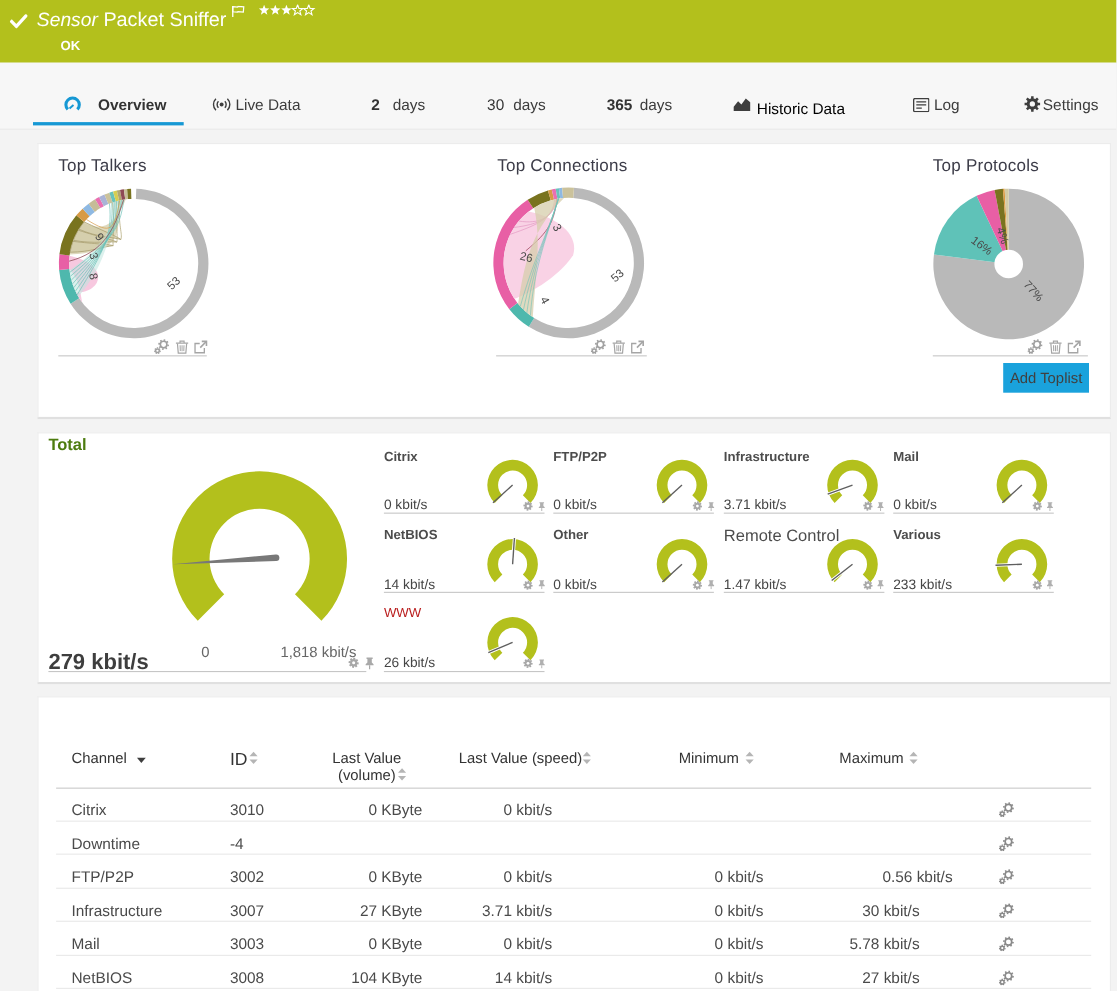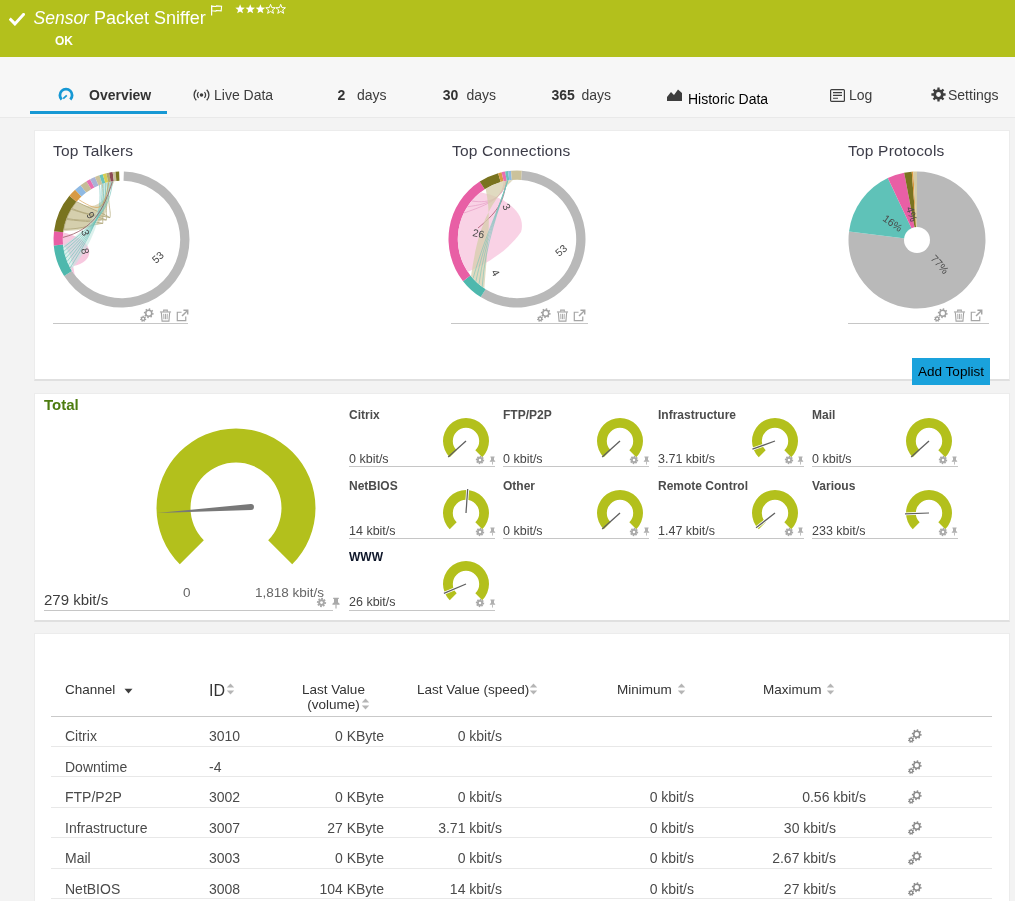--- a/index.html
+++ b/index.html
@@ -38,21 +38,21 @@
 <svg class="a" style="left:193px;top:88px" width="17" height="14" viewBox="0 0 17 14">
     <circle cx="8.5" cy="7" r="1.8" fill="#3e3e3e"></circle>
     <path d="M 5.6 4.1 A 4.1 4.1 0 0 0 5.6 9.9" stroke="#3e3e3e" stroke-width="1.3" fill="none"></path>
     <path d="M 11.4 4.1 A 4.1 4.1 0 0 1 11.4 9.9" stroke="#3e3e3e" stroke-width="1.3" fill="none"></path>
     <path d="M 3.3 1.8 A 7.2 7.2 0 0 0 3.3 12.2" stroke="#3e3e3e" stroke-width="1.3" fill="none"></path>
     <path d="M 13.7 1.8 A 7.2 7.2 0 0 1 13.7 12.2" stroke="#3e3e3e" stroke-width="1.3" fill="none"></path>
   </svg>
 <div class="a" style="left:214px;font-size:14px;line-height:14px;color:#3c3c3c;top:87.5px">Live Data</div>
 <div class="a" style="left:337.5px;font-size:14px;line-height:14px;color:#3c3c3c;top:87.5px;font-weight:bold;color:#333">2</div>
 <div class="a" style="left:357px;font-size:14px;line-height:14px;color:#3c3c3c;top:87.5px">days</div>
-<div class="a" style="left:442.8px;font-size:14px;line-height:14px;color:#3c3c3c;top:87.5px;font-weight:bold;color:#333">30</div>
+<div class="a" style="left:442.8px;font-size:14px;line-height:14px;color:#3c3c3c;top:87.5px;font-weight:normal;color:#333">30</div>
 <div class="a" style="left:466.5px;font-size:14px;line-height:14px;color:#3c3c3c;top:87.5px">days</div>
 <div class="a" style="left:551.5px;font-size:14px;line-height:14px;color:#3c3c3c;top:87.5px;font-weight:bold;color:#333">365</div>
 <div class="a" style="left:581.5px;font-size:14px;line-height:14px;color:#3c3c3c;top:87.5px">days</div>
 <svg class="a" style="left:666px;top:88px" width="17" height="14" viewBox="0 0 17 14">
     <path d="M 1 13 L 1 9 L 5 4 L 8 7 L 12 1.5 L 16 5 L 16 13 Z" fill="#3e3e3e"></path>
   </svg>
 <div class="a" style="left:688px;font-size:14px;line-height:14px;color:#000000;top:92px">Historic Data</div>
 <svg class="a" style="left:830px;top:89px" width="15" height="13" viewBox="0 0 15 13">
     <rect x="0.6" y="0.6" width="13.8" height="11.8" rx="1" fill="none" stroke="#3e3e3e" stroke-width="1.2"></rect>
     <path d="M 3 3.6 L 12 3.6 M 3 6.4 L 12 6.4 M 3 9.2 L 8 9.2" stroke="#3e3e3e" stroke-width="1.1"></path>
@@ -230,30 +230,30 @@
     <path d="M 1 3.2 L 13 3.2" stroke="#a5a5a5" stroke-width="1.2"></path>
     <path d="M 5 3 L 5 1.2 L 9 1.2 L 9 3" fill="none" stroke="#a5a5a5" stroke-width="1.1"></path>
     <path d="M 5.1 5.2 L 5.3 11 M 7 5.2 L 7 11 M 8.9 5.2 L 8.7 11" stroke="#a5a5a5" stroke-width="1"></path>
   </svg>
 <svg class="a" style="left:969.5px;top:308.5px" width="13" height="13" viewBox="0 0 14 14">
     <path d="M 10.5 8 L 10.5 12.6 L 1.4 12.6 L 1.4 3.5 L 6 3.5" fill="none" stroke="#a5a5a5" stroke-width="1.3"></path>
     <path d="M 8 1.4 L 12.6 1.4 L 12.6 6" fill="none" stroke="#a5a5a5" stroke-width="1.6"></path>
     <path d="M 12.2 1.8 L 6.5 7.5" stroke="#a5a5a5" stroke-width="1.6"></path>
   </svg>
 <div class="icoline" style="left:848px;top:323px;width:141px"></div>
-<div class="a" style="left:912px;top:358px;width:78px;height:27px;background:#1aa2dc;color:#000000;font-size:13.5px;text-align:center;line-height:27px">Add Toplist</div>
+<div class="a" style="left:912px;top:330px;width:78px;height:27px;background:#1aa2dc;color:#404040;font-size:13.5px;text-align:center;line-height:27px">Add Toplist</div>
 <div class="card" style="top:393px;height:229px"></div>
 <div class="a" style="left:44px;top:396px;font-size:15px;font-weight:bold;color:#4d7c0f">Total</div>
 <svg class="a" style="left:154.5px;top:427px" width="162" height="162" viewBox="0 0 162 162">
     <path d="M 24.79 137.21 A 79.50 79.50 0 1 1 137.21 137.21 L 113.17 113.17 A 45.50 45.50 0 1 0 48.83 113.17 Z" fill="#b3c01c"></path>
     <path d="M 2.16 85.96 L 95.78 77.06 A 3 3 0 1 1 96.16 83.05 Z" fill="#787878"></path>
   </svg>
 <div class="a" style="left:183px;top:585px;width:20px;font-size:13.5px;color:#666">0</div>
 <div class="a" style="left:224px;top:585px;width:100px;text-align:right;font-size:13.5px;color:#666">1,818 kbit/s</div>
-<div class="a" style="left:44px;top:591px;font-size:15px;font-weight:normal;color:#3e3e3e">279 kbit/s</div>
+<div class="a" style="left:44px;top:591px;font-size:20px;font-weight:bold;color:#3e3e3e">279 kbit/s</div>
 <svg class="a" style="left:316px;top:596.5px" width="11" height="11" viewBox="0 0 12 12">
     <circle cx="6" cy="6" r="3.6" fill="#a8a8a8"></circle>
     <path d="M 6.42 3.03 L 6.70 1.05" stroke="#a8a8a8" stroke-width="2"></path>
     <path d="M 8.40 4.19 L 9.99 2.99" stroke="#a8a8a8" stroke-width="2"></path>
     <path d="M 8.97 6.42 L 10.95 6.70" stroke="#a8a8a8" stroke-width="2"></path>
     <path d="M 7.81 8.40 L 9.01 9.99" stroke="#a8a8a8" stroke-width="2"></path>
     <path d="M 5.58 8.97 L 5.30 10.95" stroke="#a8a8a8" stroke-width="2"></path>
     <path d="M 3.60 7.81 L 2.01 9.01" stroke="#a8a8a8" stroke-width="2"></path>
     <path d="M 3.03 5.58 L 1.05 5.30" stroke="#a8a8a8" stroke-width="2"></path>
     <path d="M 4.19 3.60 L 2.99 2.01" stroke="#a8a8a8" stroke-width="2"></path>
@@ -397,21 +397,21 @@
     <path d="M 3.60 7.81 L 2.01 9.01" stroke="#a8a8a8" stroke-width="2"></path>
     <path d="M 3.03 5.58 L 1.05 5.30" stroke="#a8a8a8" stroke-width="2"></path>
     <path d="M 4.19 3.60 L 2.99 2.01" stroke="#a8a8a8" stroke-width="2"></path>
     <circle cx="6" cy="6" r="1.5" fill="#fff"></circle>
   </svg>
 <svg class="a" style="left:641.83px;top:527.0px" width="9" height="9" viewBox="0 0 12 12">
     <path d="M 3.2 0.8 L 8.8 0.8 L 8.8 2 L 8 2 L 8 5.2 L 9.6 6.8 L 9.6 7.8 L 2.4 7.8 L 2.4 6.8 L 4 5.2 L 4 2 L 3.2 2 Z" fill="#b0b0b0"></path>
     <path d="M 6 7.8 L 6 11.4" stroke="#b0b0b0" stroke-width="1.1"></path>
   </svg>
 <div class="icoline" style="left:503px;top:538px;width:146px"></div>
-<div class="a" style="left:658px;top:479px;font-size:12px;font-weight:bold;color:#4c4c4c">Remote Control</div>
+<div class="a" style="left:658px;top:479px;font-size:15px;font-weight:normal;color:#4c4c4c">Remote Control</div>
 <svg class="a" style="left:749.6600000000001px;top:487.5px" width="50" height="50" viewBox="0 0 50 50">
     <path d="M 8.74 41.26 A 23.00 23.00 0 1 1 41.26 41.26 L 34.33 34.33 A 13.20 13.20 0 1 0 15.67 34.33 Z" fill="#b3c01c"></path>
     <path d="M 25.00 25.00 L 6.09 39.78" stroke="#fff" stroke-width="2.9"></path>
     <path d="M 25.00 25.00 L 6.09 39.78" stroke="#5f5f5f" stroke-width="1.25"></path>
   </svg>
 <div class="a" style="left:658px;top:524px;font-size:12.5px;color:#454545">1.47 kbit/s</div>
 <svg class="a" style="left:783.6600000000001px;top:526.5px" width="10" height="10" viewBox="0 0 12 12">
     <circle cx="6" cy="6" r="3.6" fill="#a8a8a8"></circle>
     <path d="M 6.42 3.03 L 6.70 1.05" stroke="#a8a8a8" stroke-width="2"></path>
     <path d="M 8.40 4.19 L 9.99 2.99" stroke="#a8a8a8" stroke-width="2"></path>
@@ -445,21 +445,21 @@
     <path d="M 3.60 7.81 L 2.01 9.01" stroke="#a8a8a8" stroke-width="2"></path>
     <path d="M 3.03 5.58 L 1.05 5.30" stroke="#a8a8a8" stroke-width="2"></path>
     <path d="M 4.19 3.60 L 2.99 2.01" stroke="#a8a8a8" stroke-width="2"></path>
     <circle cx="6" cy="6" r="1.5" fill="#fff"></circle>
   </svg>
 <svg class="a" style="left:950.49px;top:527.0px" width="9" height="9" viewBox="0 0 12 12">
     <path d="M 3.2 0.8 L 8.8 0.8 L 8.8 2 L 8 2 L 8 5.2 L 9.6 6.8 L 9.6 7.8 L 2.4 7.8 L 2.4 6.8 L 4 5.2 L 4 2 L 3.2 2 Z" fill="#b0b0b0"></path>
     <path d="M 6 7.8 L 6 11.4" stroke="#b0b0b0" stroke-width="1.1"></path>
   </svg>
 <div class="icoline" style="left:812px;top:538px;width:146px"></div>
-<div class="a" style="left:349px;top:550px;font-size:12px;font-weight:bold;color:#0f172a">WWW</div>
+<div class="a" style="left:349px;top:550px;font-size:12px;font-weight:normal;color:#b91c1c">WWW</div>
 <svg class="a" style="left:441.0px;top:559.0px" width="50" height="50" viewBox="0 0 50 50">
     <path d="M 8.74 41.26 A 23.00 23.00 0 1 1 41.26 41.26 L 34.33 34.33 A 13.20 13.20 0 1 0 15.67 34.33 Z" fill="#b3c01c"></path>
     <path d="M 25.00 25.00 L 2.91 34.38" stroke="#fff" stroke-width="2.9"></path>
     <path d="M 25.00 25.00 L 2.91 34.38" stroke="#5f5f5f" stroke-width="1.25"></path>
   </svg>
 <div class="a" style="left:349px;top:595px;font-size:12.5px;color:#454545">26 kbit/s</div>
 <svg class="a" style="left:475.0px;top:598.0px" width="10" height="10" viewBox="0 0 12 12">
     <circle cx="6" cy="6" r="3.6" fill="#a8a8a8"></circle>
     <path d="M 6.42 3.03 L 6.70 1.05" stroke="#a8a8a8" stroke-width="2"></path>
     <path d="M 8.40 4.19 L 9.99 2.99" stroke="#a8a8a8" stroke-width="2"></path>
@@ -609,21 +609,21 @@
     <path d="M 2.65 14.38 L 2.09 15.56" stroke="#8a8a8a" stroke-width="1.4"></path>
     <path d="M 1.46 12.89 L 0.19 13.19" stroke="#8a8a8a" stroke-width="1.4"></path>
     <path d="M 1.88 11.03 L 0.86 10.23" stroke="#8a8a8a" stroke-width="1.4"></path>
   </svg>
 <div class="hline" style="left:51px;top:837.3px;width:941px;background:#e8e8e8"></div>
 <div class="a" style="left:65px;top:850.0px;font-size:14px;color:#4a4a4a">Mail</div>
 <div class="a" style="left:209px;top:850.0px;font-size:14px;color:#4a4a4a">3003</div>
 <div class="a" style="left:284px;top:850.0px;width:100px;text-align:right;font-size:14px;color:#4a4a4a">0 KByte</div>
 <div class="a" style="left:402px;top:850.0px;width:100px;text-align:right;font-size:14px;color:#4a4a4a">0 kbit/s</div>
 <div class="a" style="left:594px;top:850.0px;width:100px;text-align:right;font-size:14px;color:#4a4a4a">0 kbit/s</div>
-<div class="a" style="left:736px;top:850.0px;width:100px;text-align:right;font-size:14px;color:#4a4a4a">2.67 kbit/s</div>
+<div class="a" style="left:736px;top:850.0px;width:100px;text-align:right;font-size:14px;color:#4a4a4a">5.78 kbit/s</div>
 <svg class="a" style="left:908px;top:851.0px" width="14" height="14" viewBox="0 0 16 16">
     <circle cx="10" cy="6" r="3.4" fill="none" stroke="#8a8a8a" stroke-width="1.7"></circle>
     <path d="M 10.68 2.16 L 10.97 0.49" stroke="#8a8a8a" stroke-width="1.7"></path>
     <path d="M 13.19 3.76 L 14.59 2.79" stroke="#8a8a8a" stroke-width="1.7"></path>
     <path d="M 13.84 6.68 L 15.51 6.97" stroke="#8a8a8a" stroke-width="1.7"></path>
     <path d="M 12.24 9.19 L 13.21 10.59" stroke="#8a8a8a" stroke-width="1.7"></path>
     <path d="M 9.32 9.84 L 9.03 11.51" stroke="#8a8a8a" stroke-width="1.7"></path>
     <path d="M 6.81 8.24 L 5.41 9.21" stroke="#8a8a8a" stroke-width="1.7"></path>
     <path d="M 6.16 5.32 L 4.49 5.03" stroke="#8a8a8a" stroke-width="1.7"></path>
     <path d="M 7.76 2.81 L 6.79 1.41" stroke="#8a8a8a" stroke-width="1.7"></path>

